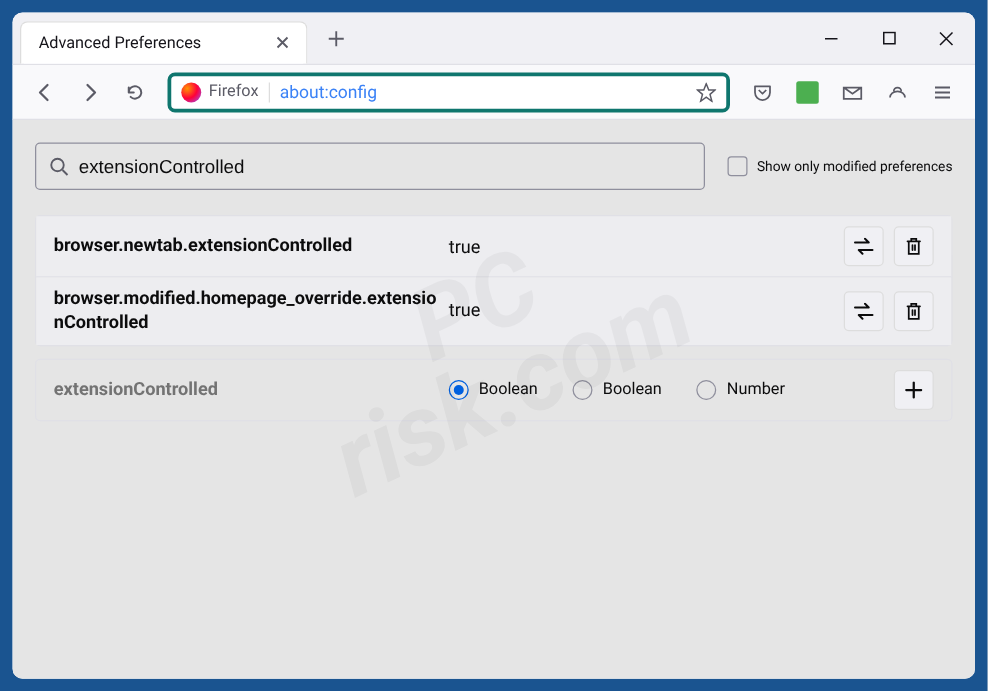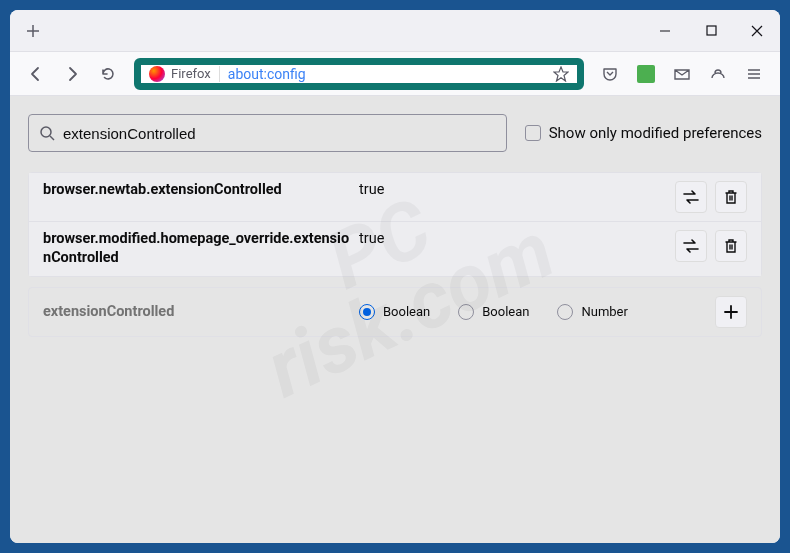--- a/index.html
+++ b/index.html
@@ -100,21 +100,21 @@
       border-radius: 4px;
       cursor: pointer;
       color: #5b5b66;
     }
     .urlbar {
       flex: 1;
       display: flex;
       align-items: center;
       height: 32px;
       background: #fff;
-      border: 7px solid #0f766e;
+      border: 3px solid #0f766e;
       border-radius: 6px;
       margin: 0 6px;
       padding: 0 8px;
       gap: 8px;
     }
     .urlbar-identity {
       display: flex;
       align-items: center;
       gap: 6px;
       font-size: 13px;
@@ -165,37 +165,38 @@
       border: none;
       outline: none;
       font-size: 15px;
       color: #0c0c0d;
       background: transparent;
     }
     .checkbox-wrap {
       display: flex;
       align-items: center;
       gap: 8px;
-      font-size: 15px;
+      font-size: 11px;
       color: #0c0c0d;
     }
     .checkbox {
       width: 16px;
       height: 16px;
       border: 1px solid #8f8f9d;
       border-radius: 3px;
       cursor: pointer;
     }
     .pref-list {
       border: 1px solid #e0e0e6;
       border-radius: 4px;
       margin-bottom: 10px;
     }
     .pref-row {
       display: flex;
+      align-items: center;
       min-height: 48px;
       padding: 8px 14px;
       gap: 8px;
     }
     .pref-row.modified {
       background: #ededf0;
       border-bottom: 1px solid #e0e0e6;
     }
     .pref-row.modified:last-child {
       border-bottom: none;
@@ -285,20 +286,28 @@
       white-space: nowrap;
       line-height: 0.9;
       text-align: center;
     }
   </style>
 </head>
 <body>
 
 <div class="window">
   <div class="titlebar">
+    <div class="tab">
+      <span>Advanced Preferences</span>
+      <span class="tab-close">
+        <svg width="12" height="12" viewBox="0 0 12 12">
+            <path d="M2 2 L10 10 M10 2 L2 10" stroke="currentColor" stroke-width="1.5" fill="none"></path>
+          </svg>
+      </span>
+    </div>
     <div class="new-tab">
       <svg width="14" height="14" viewBox="0 0 14 14">
           <path d="M7 1 V13 M1 7 H13" stroke="currentColor" stroke-width="1.5"></path>
         </svg>
     </div>
     <div class="win-controls">
       <div class="win-btn">
         <svg width="12" height="12" viewBox="0 0 12 12">
             <path d="M1 6 H11" stroke="currentColor" stroke-width="1.2"></path>
           </svg>

